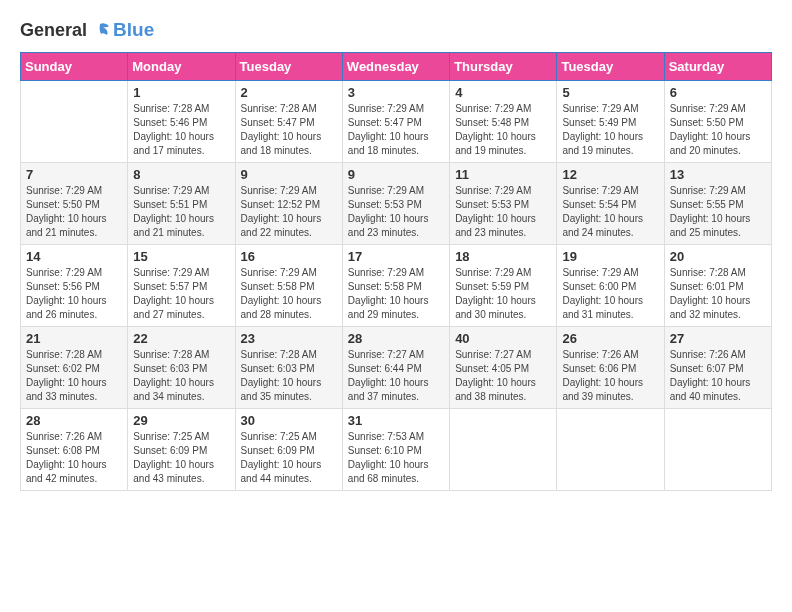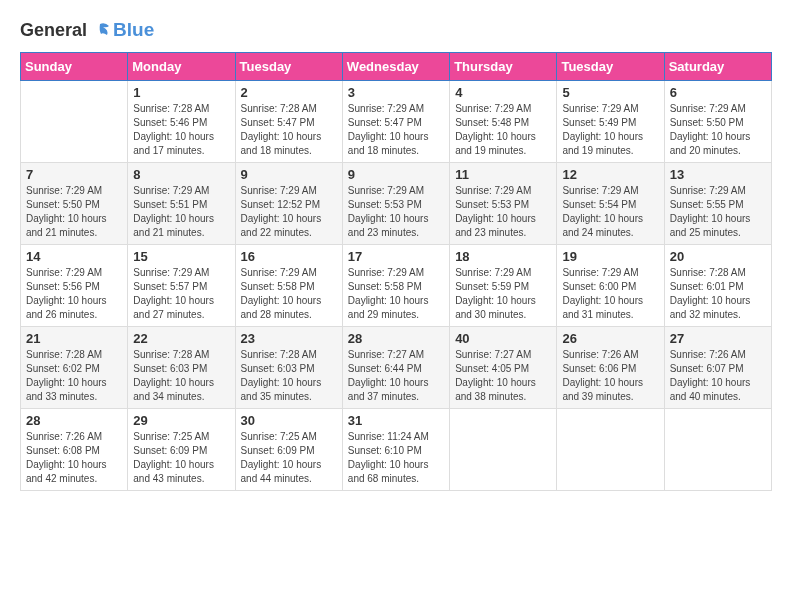--- a/index.html
+++ b/index.html
@@ -355,21 +355,21 @@
         <span class="day-number">30</span>
         <div class="cell-info">
           <span>Sunrise: 7:25 AM</span><br>
           <span>Sunset: 6:09 PM</span><br>
           <span>Daylight: 10 hours and 44 minutes.</span>
         </div>
       </td>
         <td>
         <span class="day-number">31</span>
         <div class="cell-info">
-          <span>Sunrise: 11:24 AM</span><br>
+          <span>Sunrise: 7:53 AM</span><br>
           <span>Sunset: 6:10 PM</span><br>
           <span>Daylight: 10 hours and 68 minutes.</span>
         </div>
       </td>
         <td class="empty-cell"></td>
         <td class="empty-cell"></td>
         <td class="empty-cell"></td>
       </tr>
     </tbody>
 </table>

